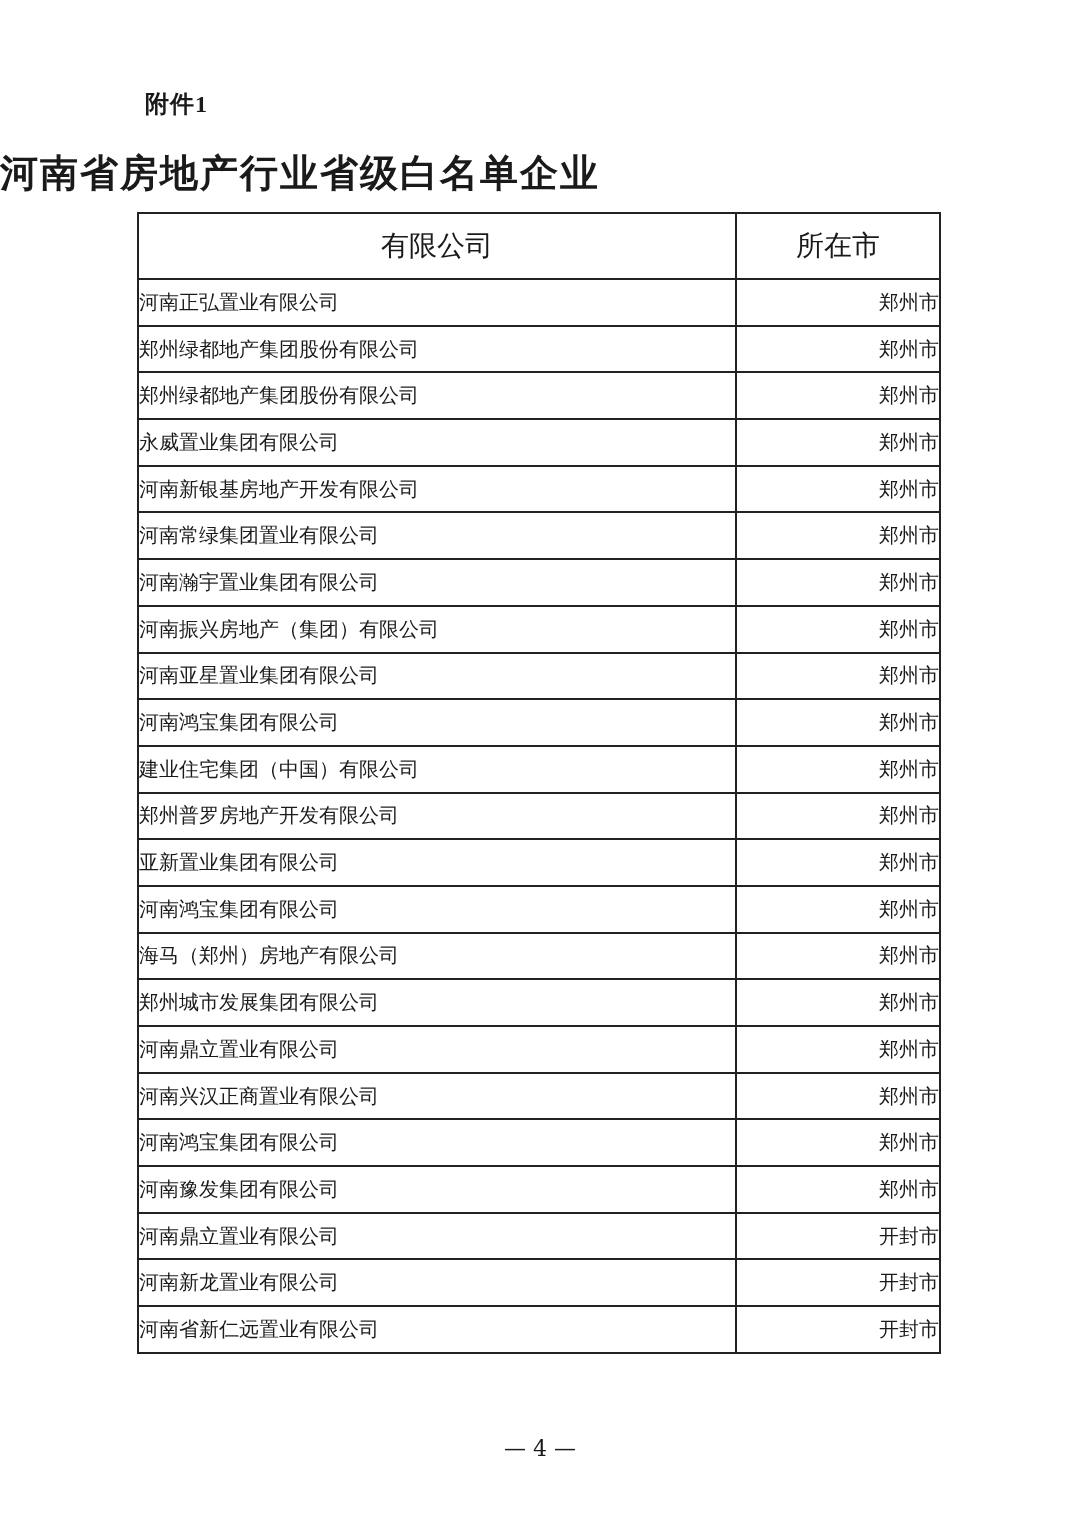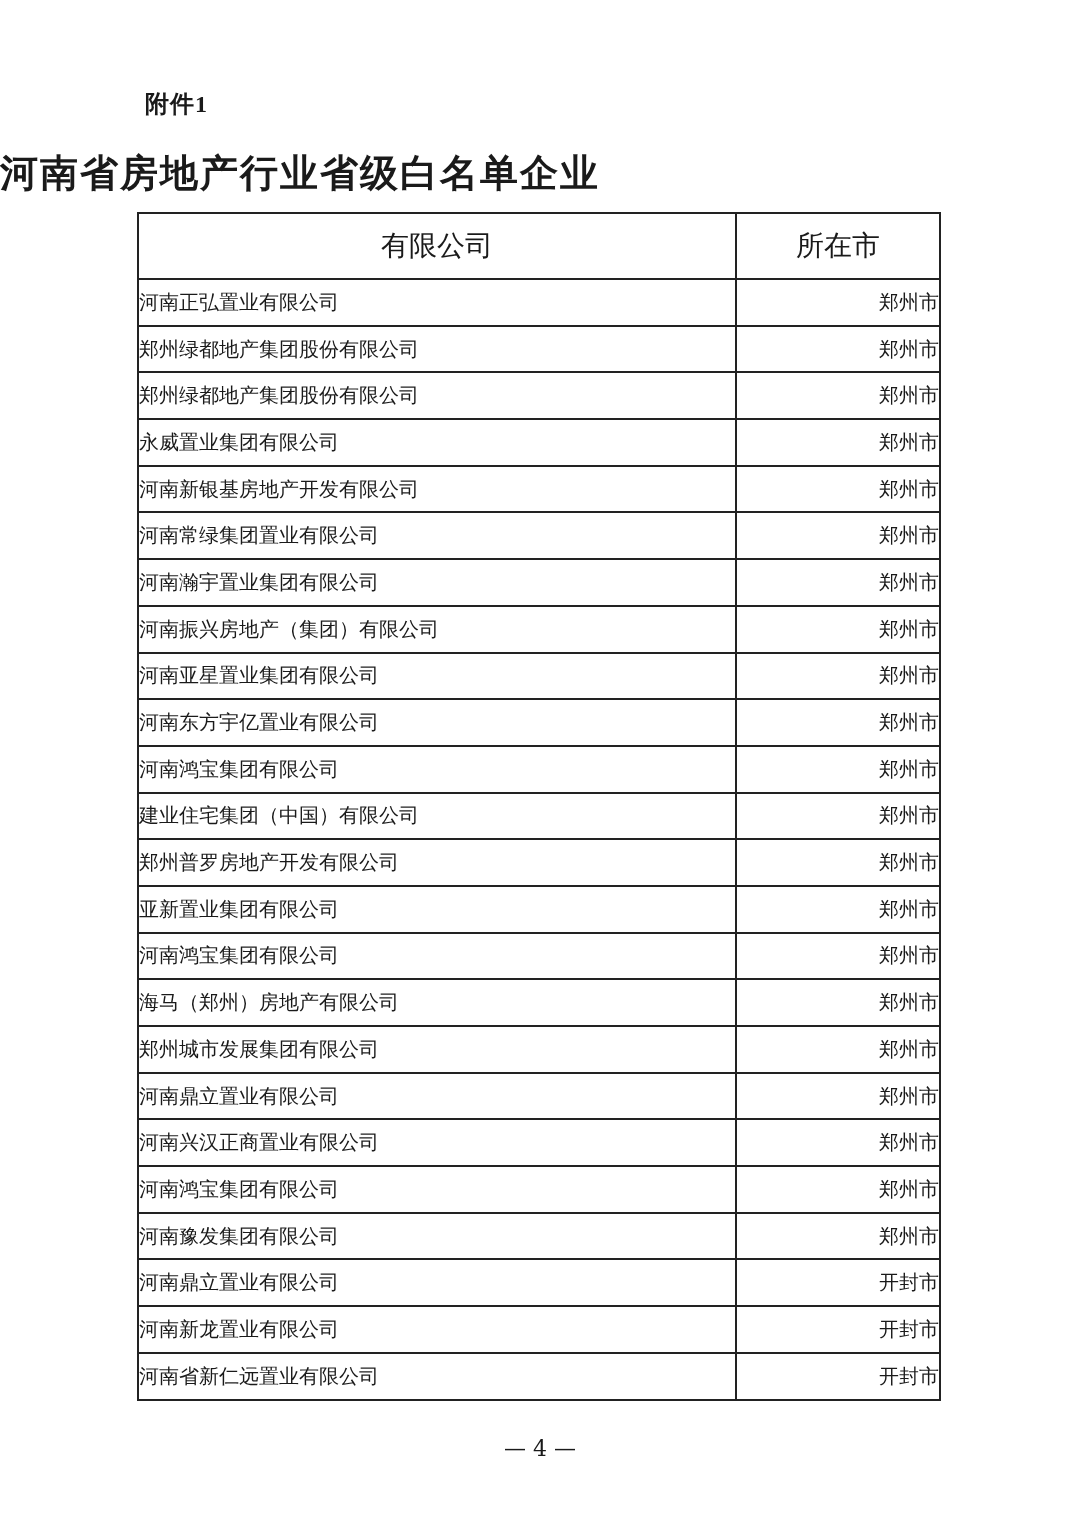--- a/index.html
+++ b/index.html
@@ -63,24 +63,20 @@
       </tr>
       <tr>
         <td class="name">河南振兴房地产（集团）有限公司</td>
         <td class="city">郑州市</td>
       </tr>
       <tr>
         <td class="name">河南亚星置业集团有限公司</td>
         <td class="city">郑州市</td>
       </tr>
       <tr>
-        <td class="name">河南东方宇亿置业有限公司</td>
-        <td class="city">郑州市</td>
-      </tr>
-      <tr>
         <td class="name">河南鸿宝集团有限公司</td>
         <td class="city">郑州市</td>
       </tr>
       <tr>
         <td class="name">建业住宅集团（中国）有限公司</td>
         <td class="city">郑州市</td>
       </tr>
       <tr>
         <td class="name">郑州普罗房地产开发有限公司</td>
         <td class="city">郑州市</td>

